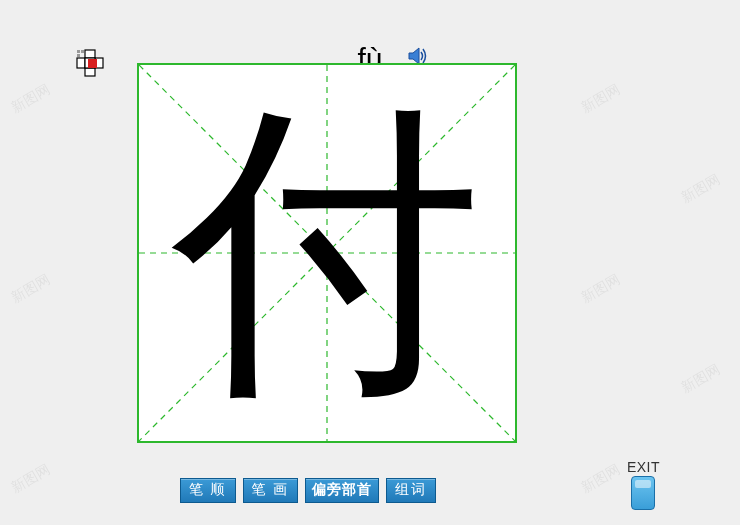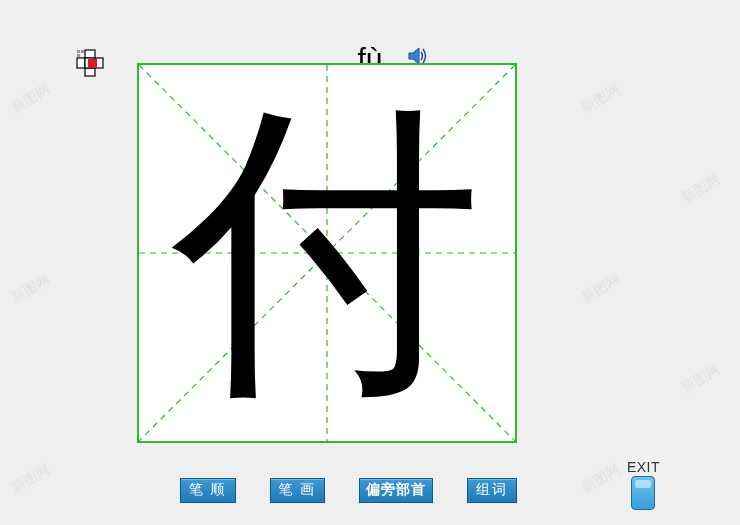--- a/index.html
+++ b/index.html
@@ -64,21 +64,21 @@
     font-size: 310px;
     font-family: "KaiTi", "STKaiti", serif;
     color: #000;
     line-height: 1;
   }
   .buttons {
     position: absolute;
     top: 478px;
     left: 180px;
     display: flex;
-    gap: 34px;
+    gap: 7px;
     align-items: center;
   }
   .btn {
     background: linear-gradient(#3b9ad6, #2079b8);
     border: 1px solid #0d5a8f;
     color: #fff;
     font-size: 14px;
     font-family: "SimSun", serif;
     padding: 2px 8px 3px 8px;
     letter-spacing: 2px;

